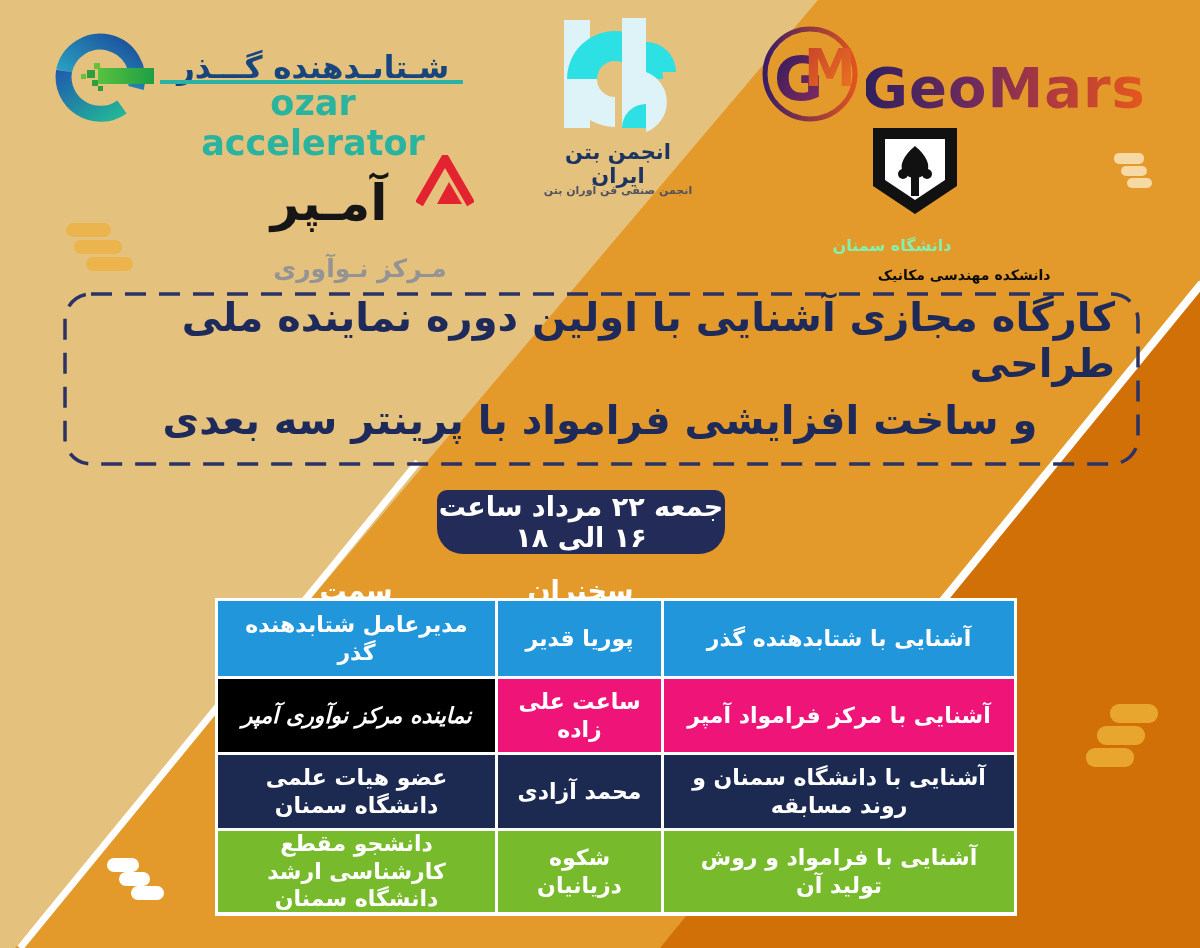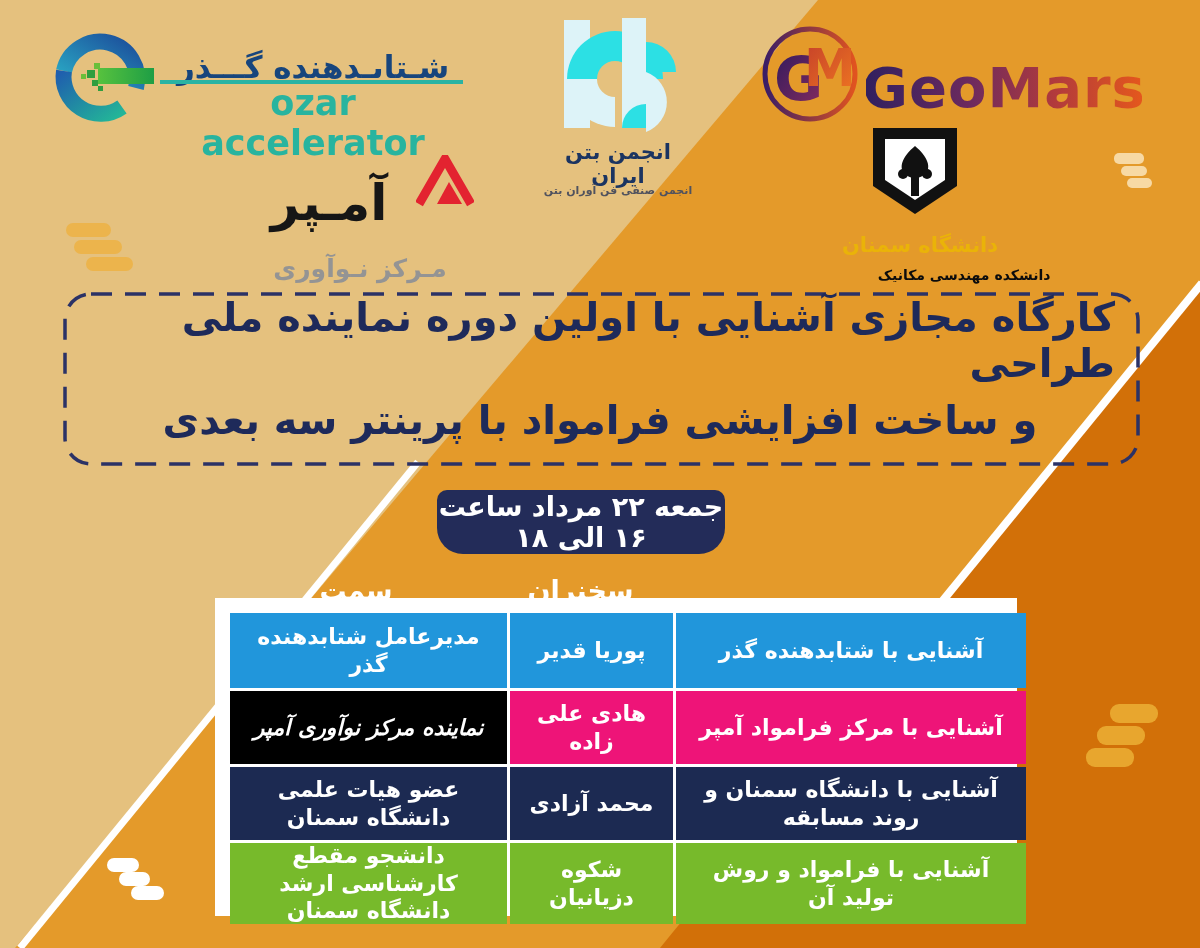--- a/index.html
+++ b/index.html
@@ -17,21 +17,21 @@
   .gozar-en{left:158px;top:86px;width:310px;height:42px;font-size:35px;color:#28b49f;}
   .amper-fa{left:245px;top:150px;width:168px;height:74px;font-size:50px;color:#161616;}
   .amper-sub{left:246px;top:236px;width:228px;height:32px;font-size:25px;color:#949494;letter-spacing:2px;}
   .concrete-title{left:538px;top:134px;width:160px;height:28px;font-size:21px;color:#1b3461;}
   .concrete-sub{left:538px;top:165px;width:160px;height:18px;font-size:11px;color:#50525e;}
   .geomars-text{
     left:866px;top:34px;width:276px;height:74px;font-size:56px;letter-spacing:1px;
     background:linear-gradient(90deg,#31205f 0%,#6d2a5e 38%,#b13a3c 68%,#e4571d 100%);
     -webkit-background-clip:text;background-clip:text;color:transparent;
   }
-  .semnan-1{left:840px;top:214px;width:160px;height:30px;font-size:21px;color:#eab308;}
+  .semnan-1{left:812px;top:214px;width:160px;height:30px;font-size:16px;color:#86efac;}
   .semnan-2{left:874px;top:247px;width:180px;height:24px;font-size:14px;color:#0c0c0c;}
 
   
   .bar{position:absolute;border-radius:8px;}
 
   
   .title-wrap{left:85px;top:298px;width:1030px;height:164px;display:flex;flex-direction:column;justify-content:center;}
   .title-line{height:80px;font-size:40px;color:#1e2a5a;display:flex;align-items:center;justify-content:center;}
   .badge{
     left:437px;top:474px;width:288px;height:64px;background:#232c59;color:#fff;
@@ -39,21 +39,21 @@
   }
 
   
   .th{top:551px;height:46px;font-size:27px;color:#fff;}
   .th-position{left:215px;width:282px;}
   .th-speaker{left:497px;width:167px;}
   .th-topic{left:664px;width:353px;}
   .sched-table{
     left:215px;top:598px;width:802px;height:318px;background:#fff;
     display:grid;grid-template-columns:277px 163px 350px;grid-template-rows:75px 73px 73px 81px;
-    gap:3px;padding:15px;
+    gap:3px;padding:3px;
   }
   .cell{
     display:flex;align-items:center;justify-content:center;text-align:center;
     color:#fff;font-size:22px;line-height:1.25;padding:0 10px;direction:rtl;
   }
 </style>
 </head>
 <body>
 
 <div class="poster">
@@ -180,21 +180,21 @@
   <div class="abs ctr rtl th th-position">سمت</div>
   <div class="abs ctr rtl th th-speaker">سخنران</div>
 
   <div class="abs sched-table">
 
     <div class="cell" style="background: rgb(33, 150, 219);">مدیرعامل شتابدهنده گذر</div>
     <div class="cell" style="background: rgb(33, 150, 219);">پوریا قدیر</div>
     <div class="cell" style="background: rgb(33, 150, 219);">آشنایی با شتابدهنده گذر</div>
 
     <div class="cell" style="background: #000000; font-style: italic;">نماینده مرکز نوآوری آمپر</div>
-    <div class="cell" style="background: rgb(238, 20, 120);">هادی علی زاده</div>
+    <div class="cell" style="background: rgb(238, 20, 120);">ساعت علی زاده</div>
     <div class="cell" style="background: rgb(238, 20, 120);">آشنایی با مرکز فرامواد آمپر</div>
 
     <div class="cell" style="background: rgb(28, 42, 82);">عضو هیات علمی دانشگاه سمنان</div>
     <div class="cell" style="background: rgb(28, 42, 82);">محمد آزادی</div>
     <div class="cell" style="background: rgb(28, 42, 82);">آشنایی با دانشگاه سمنان و روند مسابقه</div>
 
     <div class="cell" style="background: rgb(119, 186, 43);">دانشجو مقطع کارشناسی ارشد دانشگاه سمنان</div>
     <div class="cell" style="background: rgb(119, 186, 43);">شکوه دزیانیان</div>
     <div class="cell" style="background: rgb(119, 186, 43);">آشنایی با فرامواد و روش تولید آن</div>
   </div>

